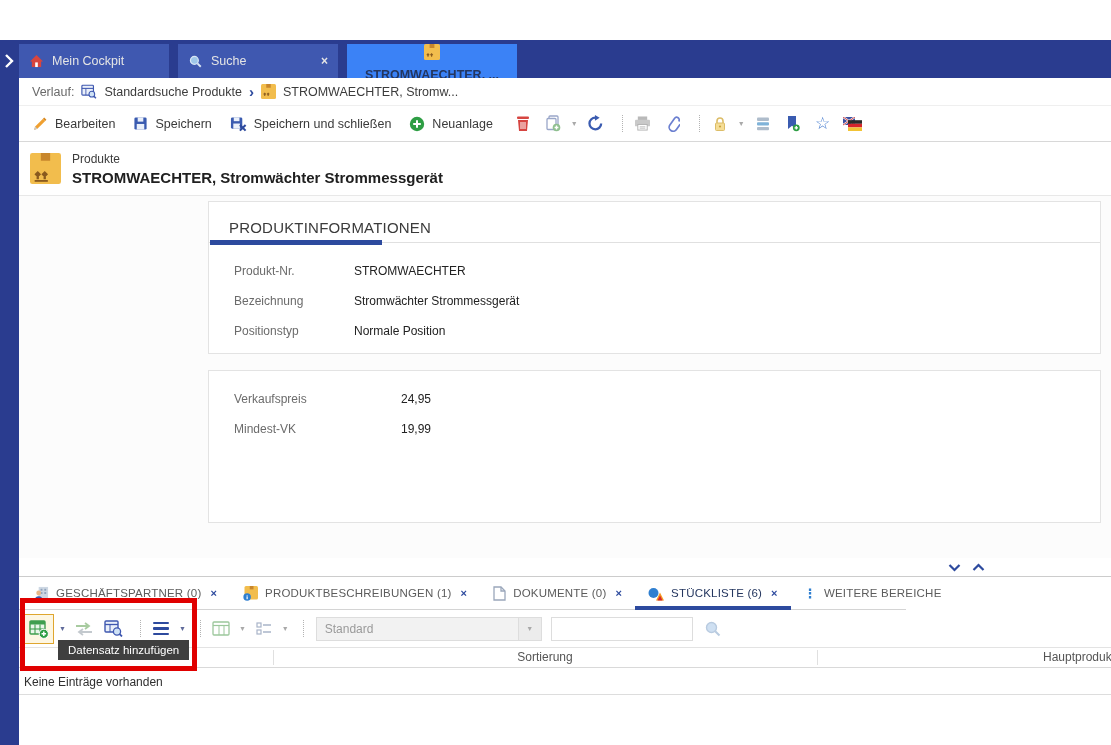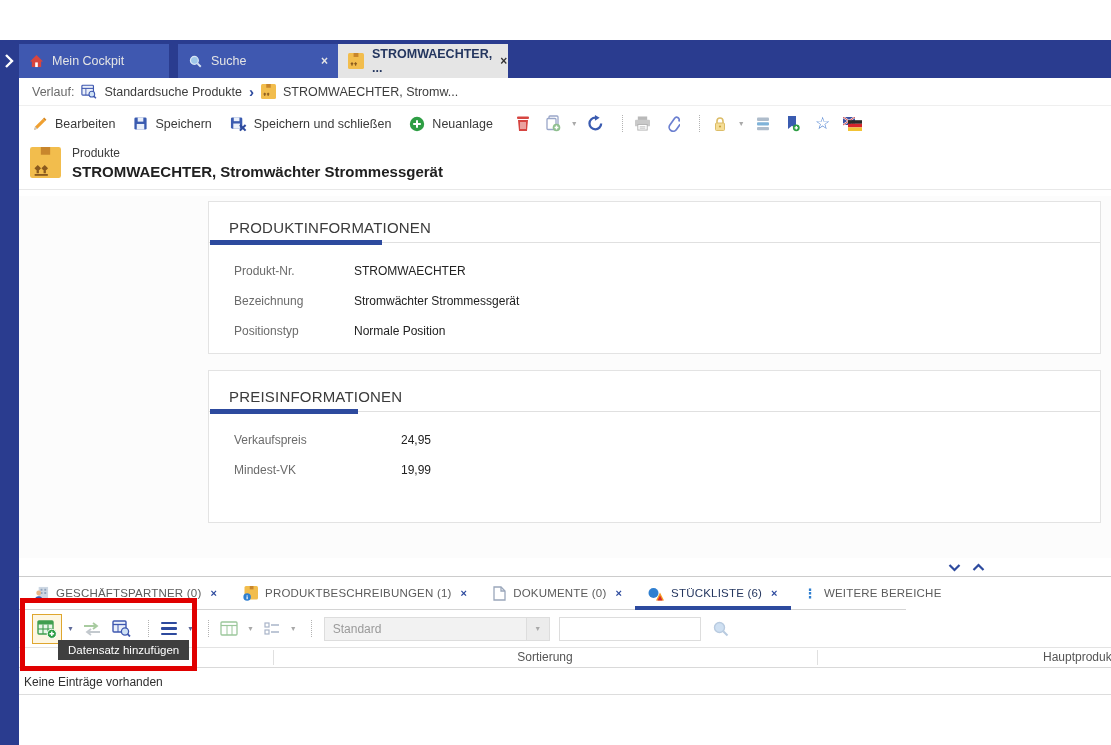--- a/index.html
+++ b/index.html
@@ -17,21 +17,21 @@
   
   .rail{position:absolute;left:0;top:40px;width:19px;height:705px;background:#2a3c8f;}
   .rail .chev{position:absolute;left:3px;top:14px;}
   
   .tabbar{position:absolute;left:19px;top:40px;width:1092px;height:38px;background:#2a3c8f;
           display:flex;align-items:flex-end;}
   .tab{height:34px;display:flex;align-items:center;gap:8px;padding:0 10px;background:#3f58b0;
        color:#e5e5e5;font-size:12.5px;box-sizing:border-box;cursor:pointer;}
   .tab.t1{width:150px;}
   .tab.t2{width:160px;margin-left:9px;}
-  .tab.t3{width:170px;background:#e5e5e5;color:#24365f;font-weight:bold;}
+  .tab.t3{width:170px;margin-left:9px;background:#3b82f6;color:#24365f;font-weight:bold;flex-direction:column;}
   .tab .close{margin-left:auto;font-weight:bold;font-size:12px;cursor:pointer;}
   .tab.t3 .close{color:#333;}
   
   .crumbs{position:absolute;left:19px;top:78px;width:1092px;height:28px;background:#fff;
           border-bottom:1px solid #efefef;display:flex;align-items:center;gap:7px;
           padding-left:13px;box-sizing:border-box;font-size:12.5px;color:#3c3c3c;}
   .crumbs .pre{color:#6a6a6a;}
   .crumbs .sep{color:#2d4a9e;font-weight:bold;font-size:15px;line-height:1;}
   .crumb{cursor:pointer;}
   
@@ -39,21 +39,21 @@
            border-bottom:1px solid #d8d8d8;display:flex;align-items:center;padding-left:13px;
            box-sizing:border-box;}
   .tbtn{display:flex;align-items:center;gap:7px;margin-right:18px;color:#3a3a3a;
         font-size:12.5px;cursor:pointer;white-space:nowrap;}
   .ibtn{display:flex;align-items:center;justify-content:center;width:24px;height:26px;
         margin-right:6px;cursor:pointer;}
   .vsep{border-left:1px dotted #b3b3b3;height:17px;margin:0 8px;}
   .caret{color:#5f6a9a;font-size:7px;cursor:pointer;margin-right:6px;}
   .caret.dim{color:#a9a9a9;}
   
-  .rechead{position:absolute;left:19px;top:136px;width:1092px;height:54px;background:#fff;
+  .rechead{position:absolute;left:19px;top:142px;width:1092px;height:54px;background:#fff;
            border-bottom:1px solid #e8e8e8;display:flex;align-items:center;padding-left:11px;
            box-sizing:border-box;gap:11px;}
   .rechead .typ{font-size:12px;color:#3c3c3c;}
   .rechead .ttl{font-size:15px;font-weight:bold;color:#202020;margin-top:3px;}
   
   .content{position:absolute;left:19px;top:196px;width:1092px;height:362px;background:#fcfcfc;}
   .card{position:absolute;left:189px;width:893px;background:#fff;border:1px solid #e3e3e3;
         box-sizing:border-box;}
   .card.c1{top:5px;height:153px;}
   .card.c2{top:174px;height:153px;}
@@ -76,21 +76,21 @@
          border-bottom:1px solid #d4d4d4;display:flex;align-items:center;box-sizing:border-box;
          padding-left:2px;}
   .btab{position:relative;height:32px;display:flex;align-items:center;gap:7px;padding:0 13px;
         font-size:11.5px;color:#5c5c5c;letter-spacing:.2px;cursor:pointer;white-space:nowrap;}
   .btab .close{color:#2d4a9e;font-weight:bold;font-size:11px;margin-left:2px;}
   .btab.active{color:#24365f;}
   .btab.active::after{content:"";position:absolute;left:0;right:0;bottom:-2px;height:5px;
         background:#2d4a9e;}
   
   .btoolbar{position:absolute;left:19px;top:610px;width:1092px;height:37px;background:#fff;
-            display:flex;align-items:center;padding-left:13px;box-sizing:border-box;}
+            display:flex;align-items:center;padding-left:5px;box-sizing:border-box;}
   .addbtn{width:30px;height:30px;border:1px solid #dfa62e;background:#fdf6e2;display:flex;
           align-items:center;justify-content:center;box-sizing:border-box;cursor:pointer;}
   .menu-icon{display:flex;flex-direction:column;gap:3px;width:16px;cursor:pointer;}
   .menu-icon i{height:2.5px;background:#2d4a9e;border-radius:1px;}
   .combo{display:flex;width:226px;height:24px;border:1px solid #ddd;background:#f2f2f2;
          box-sizing:border-box;margin-left:4px;}
   .combo input{flex:1;border:0;background:transparent;outline:none;padding:0 8px;
          font:12px "Liberation Sans",sans-serif;color:#9a9a9a;}
   .combo input::placeholder{color:#9a9a9a;opacity:1;}
   .combo .dd{width:22px;border-left:1px solid #ddd;background:#ececec;display:flex;
@@ -331,24 +331,20 @@
           <span class="fvalue">Stromwächter Strommessgerät</span>
         </div>
         <div class="frow">
           <span class="flabel">Positionstyp</span>
           <span class="fvalue">Normale Position</span>
         </div>
       </div>
     </div>
 
     <div class="card c2">
-      <div class="card-head">
-        <span class="sect-title">PREISINFORMATIONEN</span>
-        <span class="bar"></span>
-      </div>
       <div class="fields">
         <div class="frow">
           <span class="flabel">Verkaufspreis</span>
           <span class="fvalue">24,95</span>
         </div>
         <div class="frow">
           <span class="flabel">Mindest-VK</span>
           <span class="fvalue">19,99</span>
         </div>
       </div>

